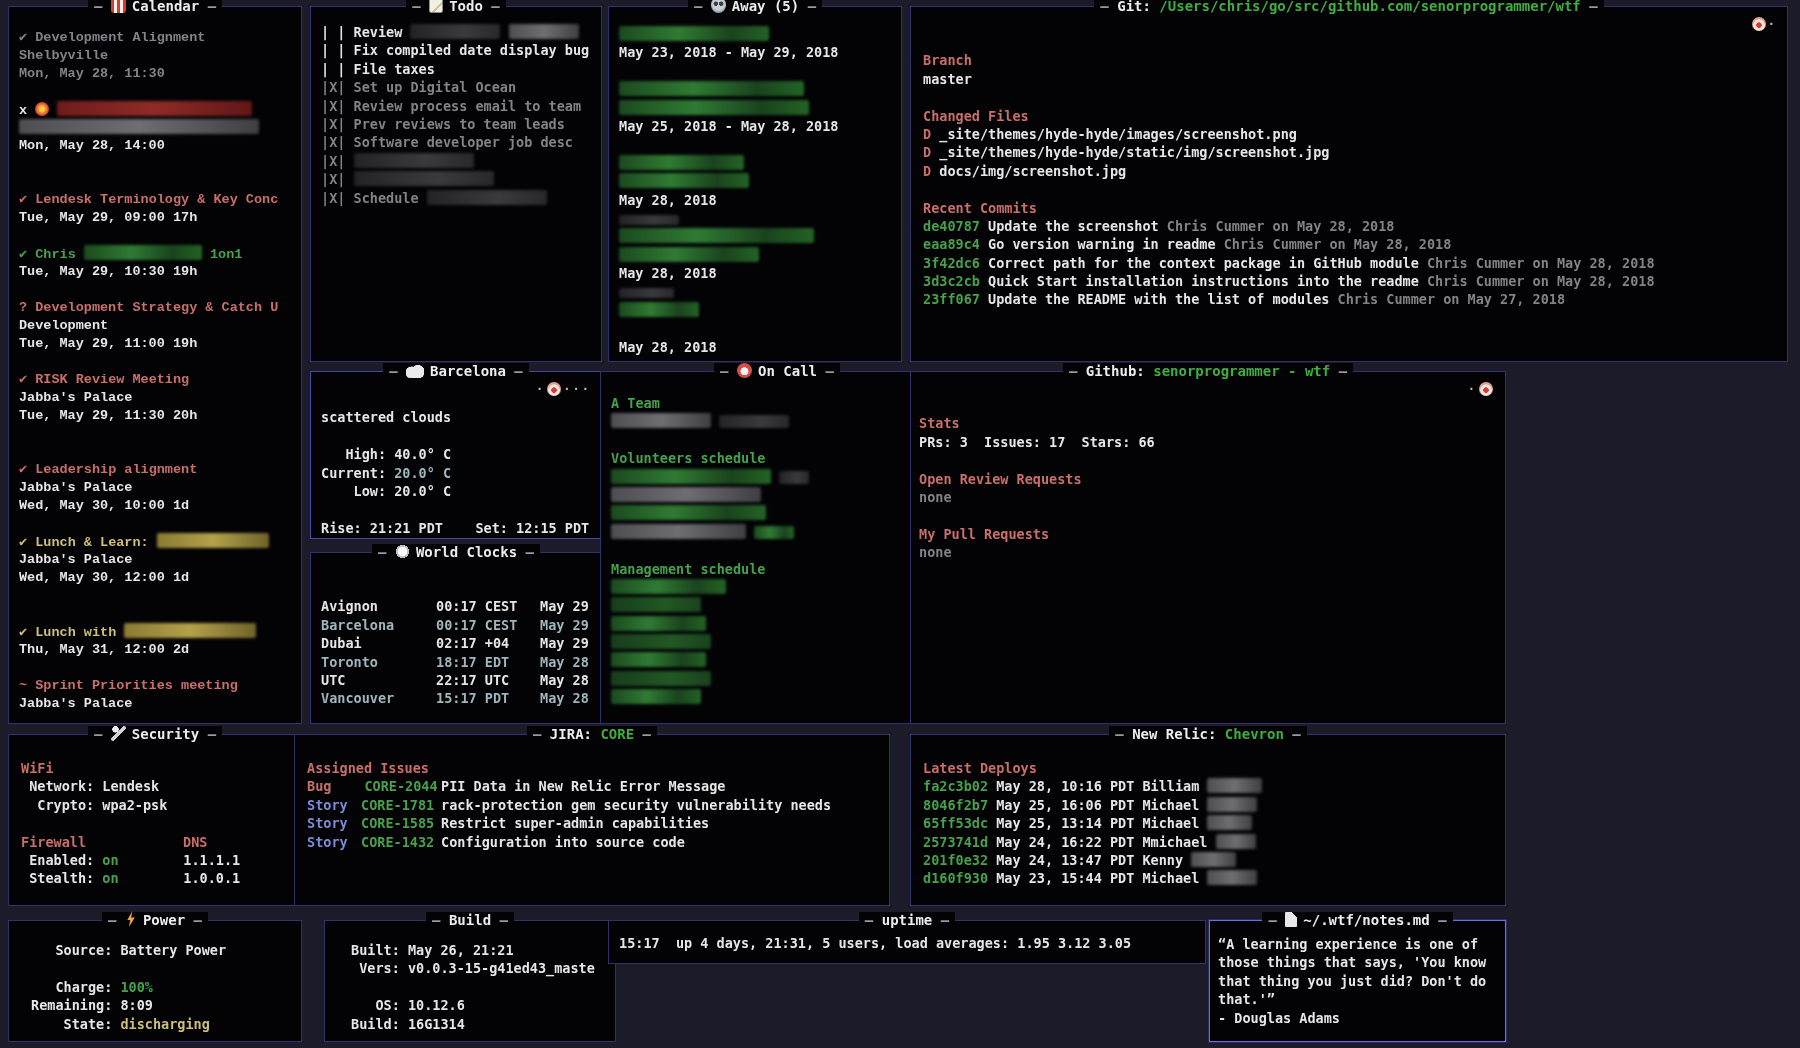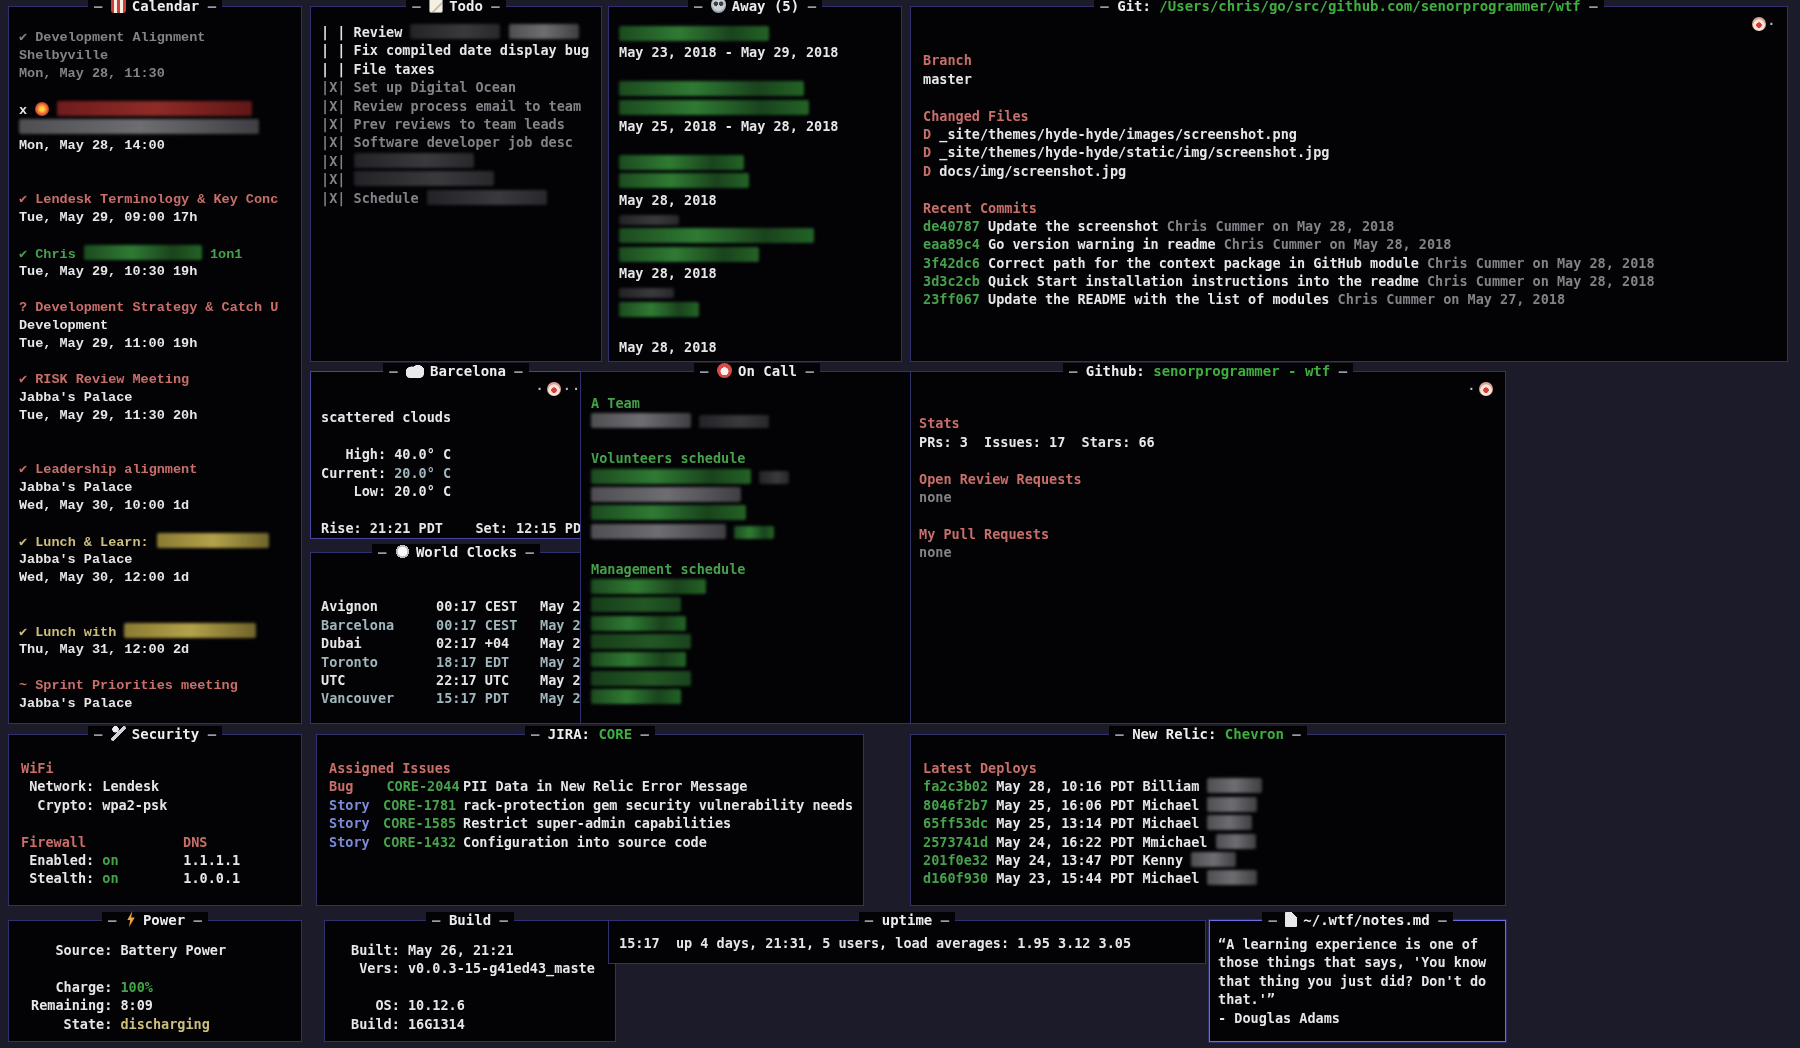--- a/index.html
+++ b/index.html
@@ -299,22 +299,22 @@
 
 </div>
 
 <style>
   #p-calendar{left:8px;top:6px;width:294px;height:718px;}
   #p-todo{left:310px;top:6px;width:292px;height:356px;}
   #p-away{left:608px;top:6px;width:294px;height:356px;}
   #p-git{left:910px;top:6px;width:878px;height:356px;}
   #p-barcelona{left:310px;top:371px;width:292px;height:168px;}
   #p-clocks{left:310px;top:552px;width:292px;height:172px;}
-  #p-oncall{left:580px;top:371px;width:354px;height:353px;}
+  #p-oncall{left:600px;top:371px;width:354px;height:353px;}
   #p-github{left:910px;top:371px;width:596px;height:353px;}
   #p-security{left:8px;top:734px;width:294px;height:172px;}
-  #p-jira{left:316px;top:734px;width:548px;height:172px;}
+  #p-jira{left:294px;top:734px;width:596px;height:172px;}
   #p-newrelic{left:910px;top:734px;width:596px;height:172px;}
   #p-power{left:8px;top:920px;width:294px;height:122px;}
   #p-build{left:324px;top:920px;width:292px;height:122px;}
   #p-uptime{left:608px;top:920px;width:598px;height:44px;}
   #p-notes{left:1209px;top:920px;width:297px;height:122px;}
 </style>
 
 </body></html>

